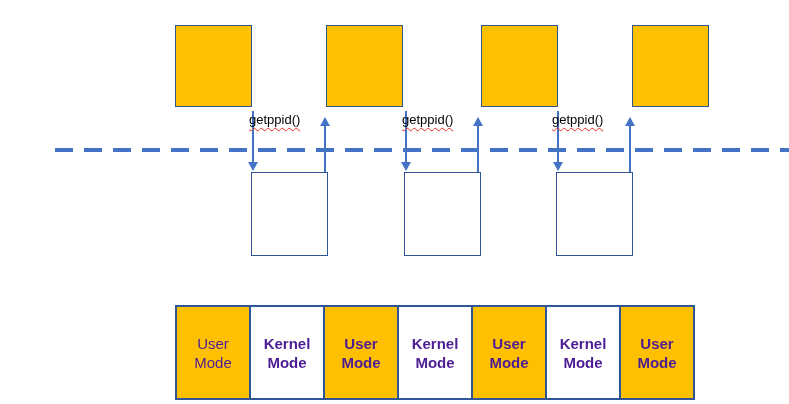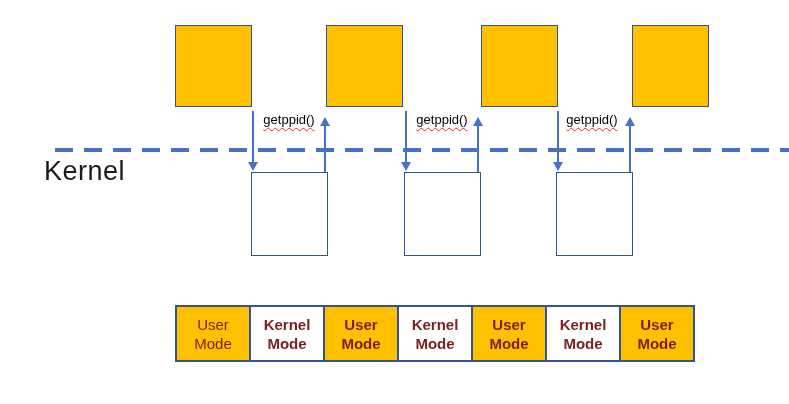--- a/index.html
+++ b/index.html
@@ -105,63 +105,62 @@
   .arrow.d2 { left: 557px; }
   .arrow.u0 { left: 324px; }
   .arrow.u1 { left: 477px; }
   .arrow.u2 { left: 629px; }
 
   
   .syscall {
     position: absolute;
     top: 112px;
     width: 80px;
-    text-align: center;
+    text-align: left;
     font-size: 13px;
     color: #000000;
     text-decoration-line: underline;
     text-decoration-style: wavy;
     text-decoration-color: var(--spellcheck-red);
     text-decoration-thickness: 1px;
     text-underline-offset: 3px;
     white-space: nowrap;
   }
   .syscall.s0 { left: 249px; }
   .syscall.s1 { left: 402px; }
   .syscall.s2 { left: 552px; }
 
   
   .cpu-row {
     position: absolute;
     left: 175px; top: 305px;
     display: flex;
   }
   .cpu-cell {
-    width: 76px; height: 57px;
+    width: 76px; height: 95px;
     box-sizing: border-box;
     border: 2px solid var(--box-border);
     display: flex;
     align-items: center;
     justify-content: center;
     text-align: center;
     font-size: 15px;
     line-height: 19px;
-    color: #7f1d1d;
+    color: #4c1d95;
     background: #ffffff;
     padding: 0 5px;
   }
   .cpu-cell + .cpu-cell { margin-left: -2px; font-weight: bold; }
   .cpu-cell.user { background: var(--user-mode-fill); }
 </style>
 </head>
 <body>
 
 <div class="slide">
 
-  <div class="space-label kernel">Kernel</div>
   <div class="boundary"></div>
 
   <div class="user-box b0"></div>
   <div class="user-box b1"></div>
   <div class="user-box b2"></div>
   <div class="user-box b3"></div>
 
   <div class="kernel-box k0"></div>
   <div class="kernel-box k1"></div>
   <div class="kernel-box k2"></div>

